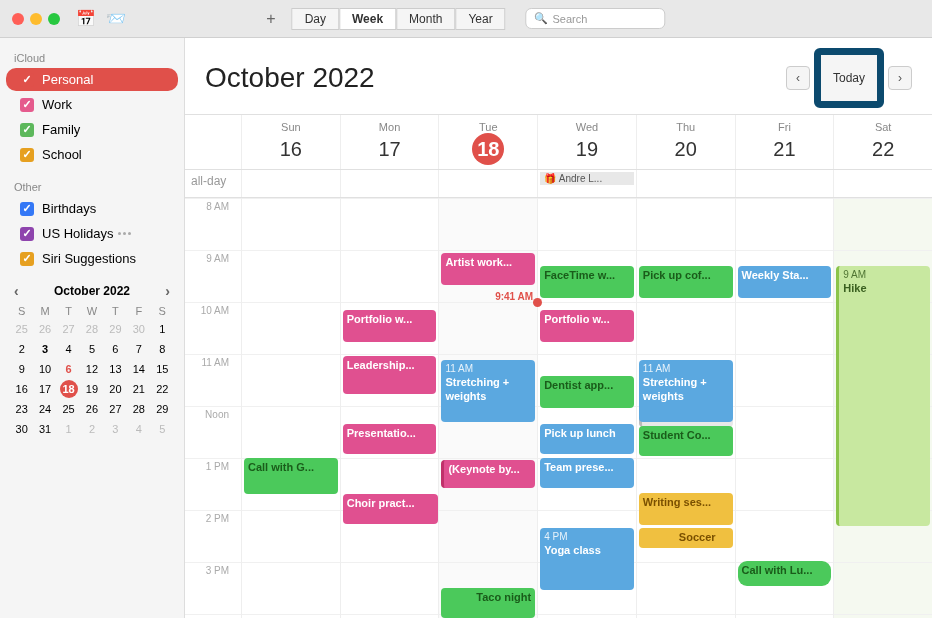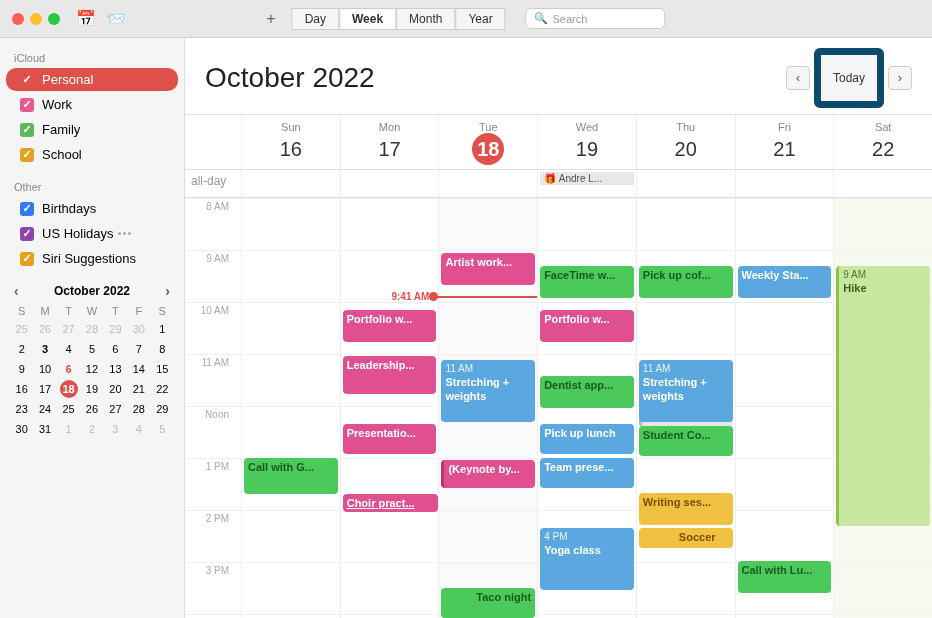--- a/index.html
+++ b/index.html
@@ -637,21 +637,21 @@
             </div>
 
             <div class="event" style="background:#e05090;color:white;top:158px;left:2px;right:2px;height:38px;">
               <div class="event-title">Leadership...</div>
             </div>
 
             <div class="event" style="background:#e05090;color:white;top:226px;left:2px;right:2px;height:30px;">
               <div class="event-title">Presentatio...</div>
             </div>
 
-            <div class="event" style="background:#e05090;color:white;top:296px;left:2px;right:0;height:18px;text-decoration:underline;">
+            <div class="event" style="background:#e05090;color:white;top:296px;left:2px;right:0;height:30px;">
               <div class="event-title">Choir pract...</div>
             </div>
           </div>
 
           <div class="day-col" style="position:relative;background:#fafafa;">
             <div class="day-slot"></div>
             <div class="day-slot"></div>
             <div class="day-slot"></div>
             <div class="day-slot"></div>
             <div class="day-slot"></div>
@@ -671,21 +671,21 @@
 
             <div class="event" style="background:#e05090;color:white;top:262px;left:2px;right:2px;height:28px;border-left:3px solid #c0306a;">
               <div class="event-title">(Keynote by...</div>
             </div>
 
             <div class="event" style="background:#4bc95b;color:#1a5c1a;top:390px;left:2px;right:2px;height:30px;text-align:right;">
               <div class="event-title">Taco night</div>
             </div>
 
             <div style="position:absolute;top:93px;left:-56px;right:0;z-index:10;pointer-events:none;">
-              <div style="display:flex;align-items:center;">
+              <div style="display:flex;align-items:flex-end;flex-direction:column;">
                 <span style="font-size:10px;color:#e0504a;font-weight:600;white-space:nowrap;min-width:50px;text-align:right;padding-right:4px;">9:41 AM</span>
                 <div style="height:2px;background:#e0504a;flex:1;position:relative;">
                   <div style="position:absolute;left:-4px;top:-4px;width:9px;height:9px;border-radius:50%;background:#e0504a;"></div>
                 </div>
               </div>
             </div>
           </div>
 
           <div class="day-col" style="position:relative;">
             <div class="day-slot"></div>
@@ -774,21 +774,21 @@
             <div class="day-slot"></div>
             <div class="day-slot"></div>
             <div class="day-slot"></div>
             <div class="day-slot"></div>
             <div class="day-slot"></div>
 
             <div class="event" style="background:#5ba8e0;color:white;top:68px;left:2px;right:2px;height:32px;">
               <div class="event-title">Weekly Sta...</div>
             </div>
 
-            <div class="event" style="background:#4bc95b;color:#1a5c1a;top:363px;left:2px;right:2px;height:32px;">
+            <div class="event" style="background:#4bc95b;color:#1a5c1a;top:363px;left:2px;right:2px;height:25px;border-radius:9px;">
               <div class="event-title">Call with Lu...</div>
             </div>
           </div>
 
           <div class="day-col" style="position:relative;background:#f5f9f0;">
             <div class="day-slot"></div>
             <div class="day-slot"></div>
             <div class="day-slot"></div>
             <div class="day-slot"></div>
             <div class="day-slot"></div>

